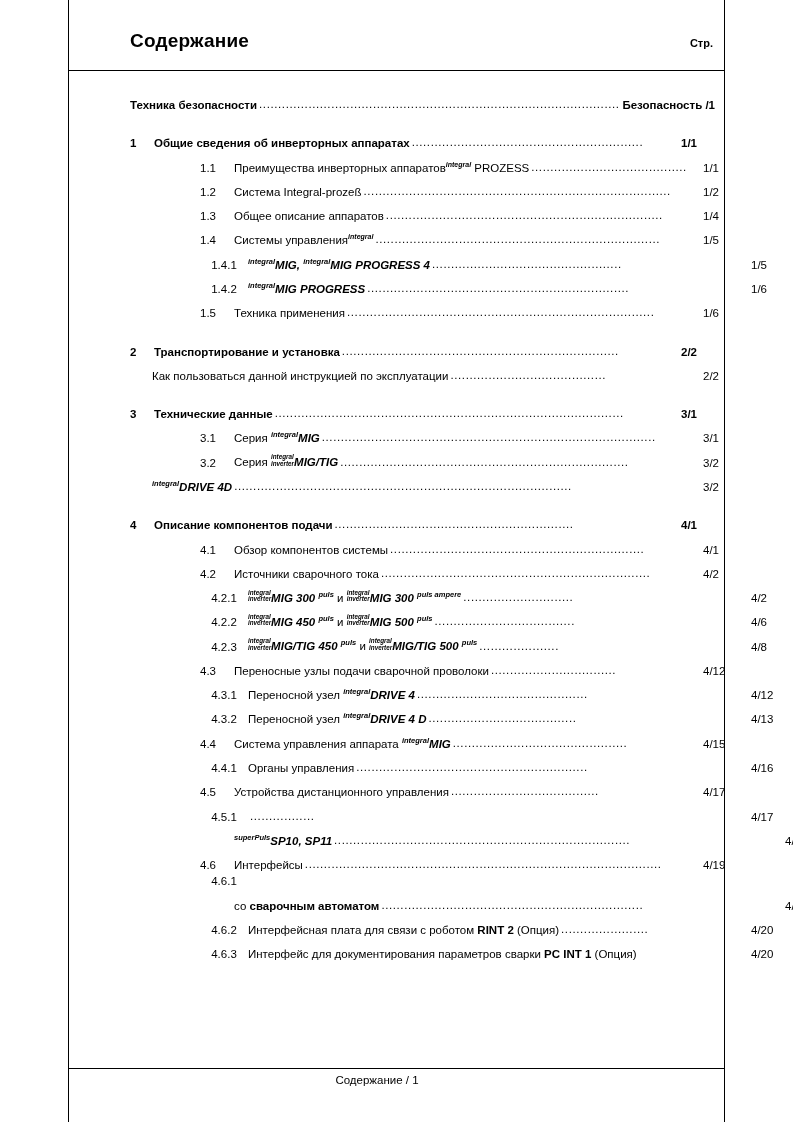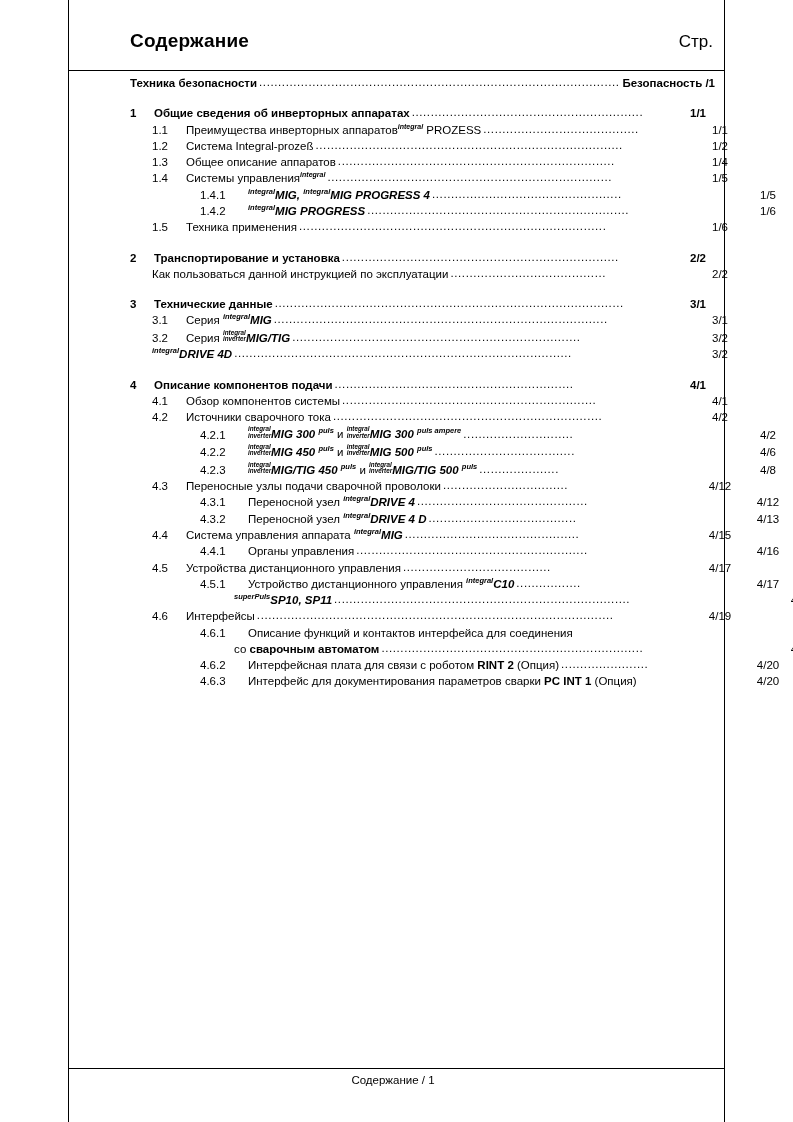--- a/index.html
+++ b/index.html
@@ -42,46 +42,46 @@
     justify-content: space-between;
     box-sizing: border-box;
     padding: 0 12px 0 62px;
   }
   .header-title {
     font-size: 19px;
     font-weight: bold;
     letter-spacing: 0.2px;
   }
   .header-right {
-    font-size: 17px;
-    font-weight: normal;
+    font-size: 11px;
+    font-weight: bold;
   }
   .hr {
     position: absolute;
     left: 68px;
     width: 657px;
     height: 1px;
     background: #000;
   }
   .hr.top { top: 70px; }
   .hr.bottom { top: 1068px; }
 
   .footer {
     position: absolute;
-    left: 80px;
+    left: 64px;
     width: 626px;
     top: 1074px;
     text-align: center;
     font-size: 11.5px;
   }
 
   .toc {
     position: absolute;
     left: 130px;
-    top: 76px;
+    top: 90px;
     width: 585px;
     font-size: 11.5px;
   }
 
   .row {
     display: flex;
     align-items: baseline;
     width: 100%;
     line-height: 1.33;
     margin-bottom: 1px;
@@ -100,22 +100,23 @@
     white-space: nowrap;
     margin: 0 2px;
     font-size: 11.5px;
     letter-spacing: 0.6px;
     position: relative;
     top: -1px;
   }
   .pg {
     flex: 0 0 auto;
     white-space: nowrap;
-    text-align: center;
+    text-align: left;
     min-width: 34px;
+    margin-top: 8px;
   }
   .bold { font-weight: bold; }
   .ital { font-style: italic; font-weight: bold; text-align: right; }
   sup.int {
     font-size: 7px;
     font-style: italic;
     font-weight: bold;
     vertical-align: super;
     line-height: 0;
   }
@@ -135,22 +136,22 @@
     vertical-align: 1px;
     text-align: left;
     white-space: nowrap;
   }
   .tiny2 i { display: block; font-style: italic; }
   .ind-1 { padding-left: 0px; }
   .ind-2 { padding-left: 22px; }
   .ind-3 { padding-left: 70px; }
 
   .w-num1 { width: 24px; }
-  .w-num2 { width: 34px; }
-  .w-num3 { width: 48px; }
+  .w-num2 { width: 34px; margin-left: 48px; }
+  .w-num3 { width: 48px; text-align: center; }
   .gap-md { height: 14px; }
   .cont { padding-left: 104px; }
   .cont3 { padding-left: 22px; }
 </style>
 </head>
 <body>
 
 <div class="page">
 
   <div class="v-rule left"></div>
@@ -353,41 +354,39 @@
 
     <div class="row ind-2">
       <span class="num w-num2">4.5</span>
       <span class="txt">Устройства дистанционного управления</span>
       <span class="dots">.......................................</span>
       <span class="pg">4/17</span>
     </div>
 
     <div class="row ind-3">
       <span class="num w-num3">4.5.1</span>
-      <span class="txt"><span>Устройство дистанционного управления</span> <sup class="sm">integral</sup><span class="ital">C10</span></span>
       <span class="dots">.................</span>
       <span class="pg">4/17</span>
     </div>
 
     <div class="row cont">
       <span class="txt"><sup class="sm">superPuls</sup><span class="ital">SP10, SP11</span></span>
       <span class="dots">..............................................................................</span>
       <span class="pg">4/17</span>
     </div>
 
     <div class="row ind-2">
       <span class="num w-num2">4.6</span>
       <span class="txt">Интерфейсы</span>
       <span class="dots">..............................................................................................</span>
       <span class="pg">4/19</span>
     </div>
 
     <div class="row ind-3">
       <span class="num w-num3">4.6.1</span>
-      <span class="txt">Описание функций и контактов интерфейса для соединения</span>
     </div>
     <div class="row cont">
       <span class="txt"><span>со</span> <span class="bold">сварочным автоматом</span></span>
       <span class="dots">.....................................................................</span>
       <span class="pg">4/19</span>
     </div>
 
     <div class="row ind-3">
       <span class="num w-num3">4.6.2</span>
       <span class="txt"><span>Интерфейсная плата для связи с роботом</span> <span class="bold">RINT 2</span> <span>(Опция)</span></span>

